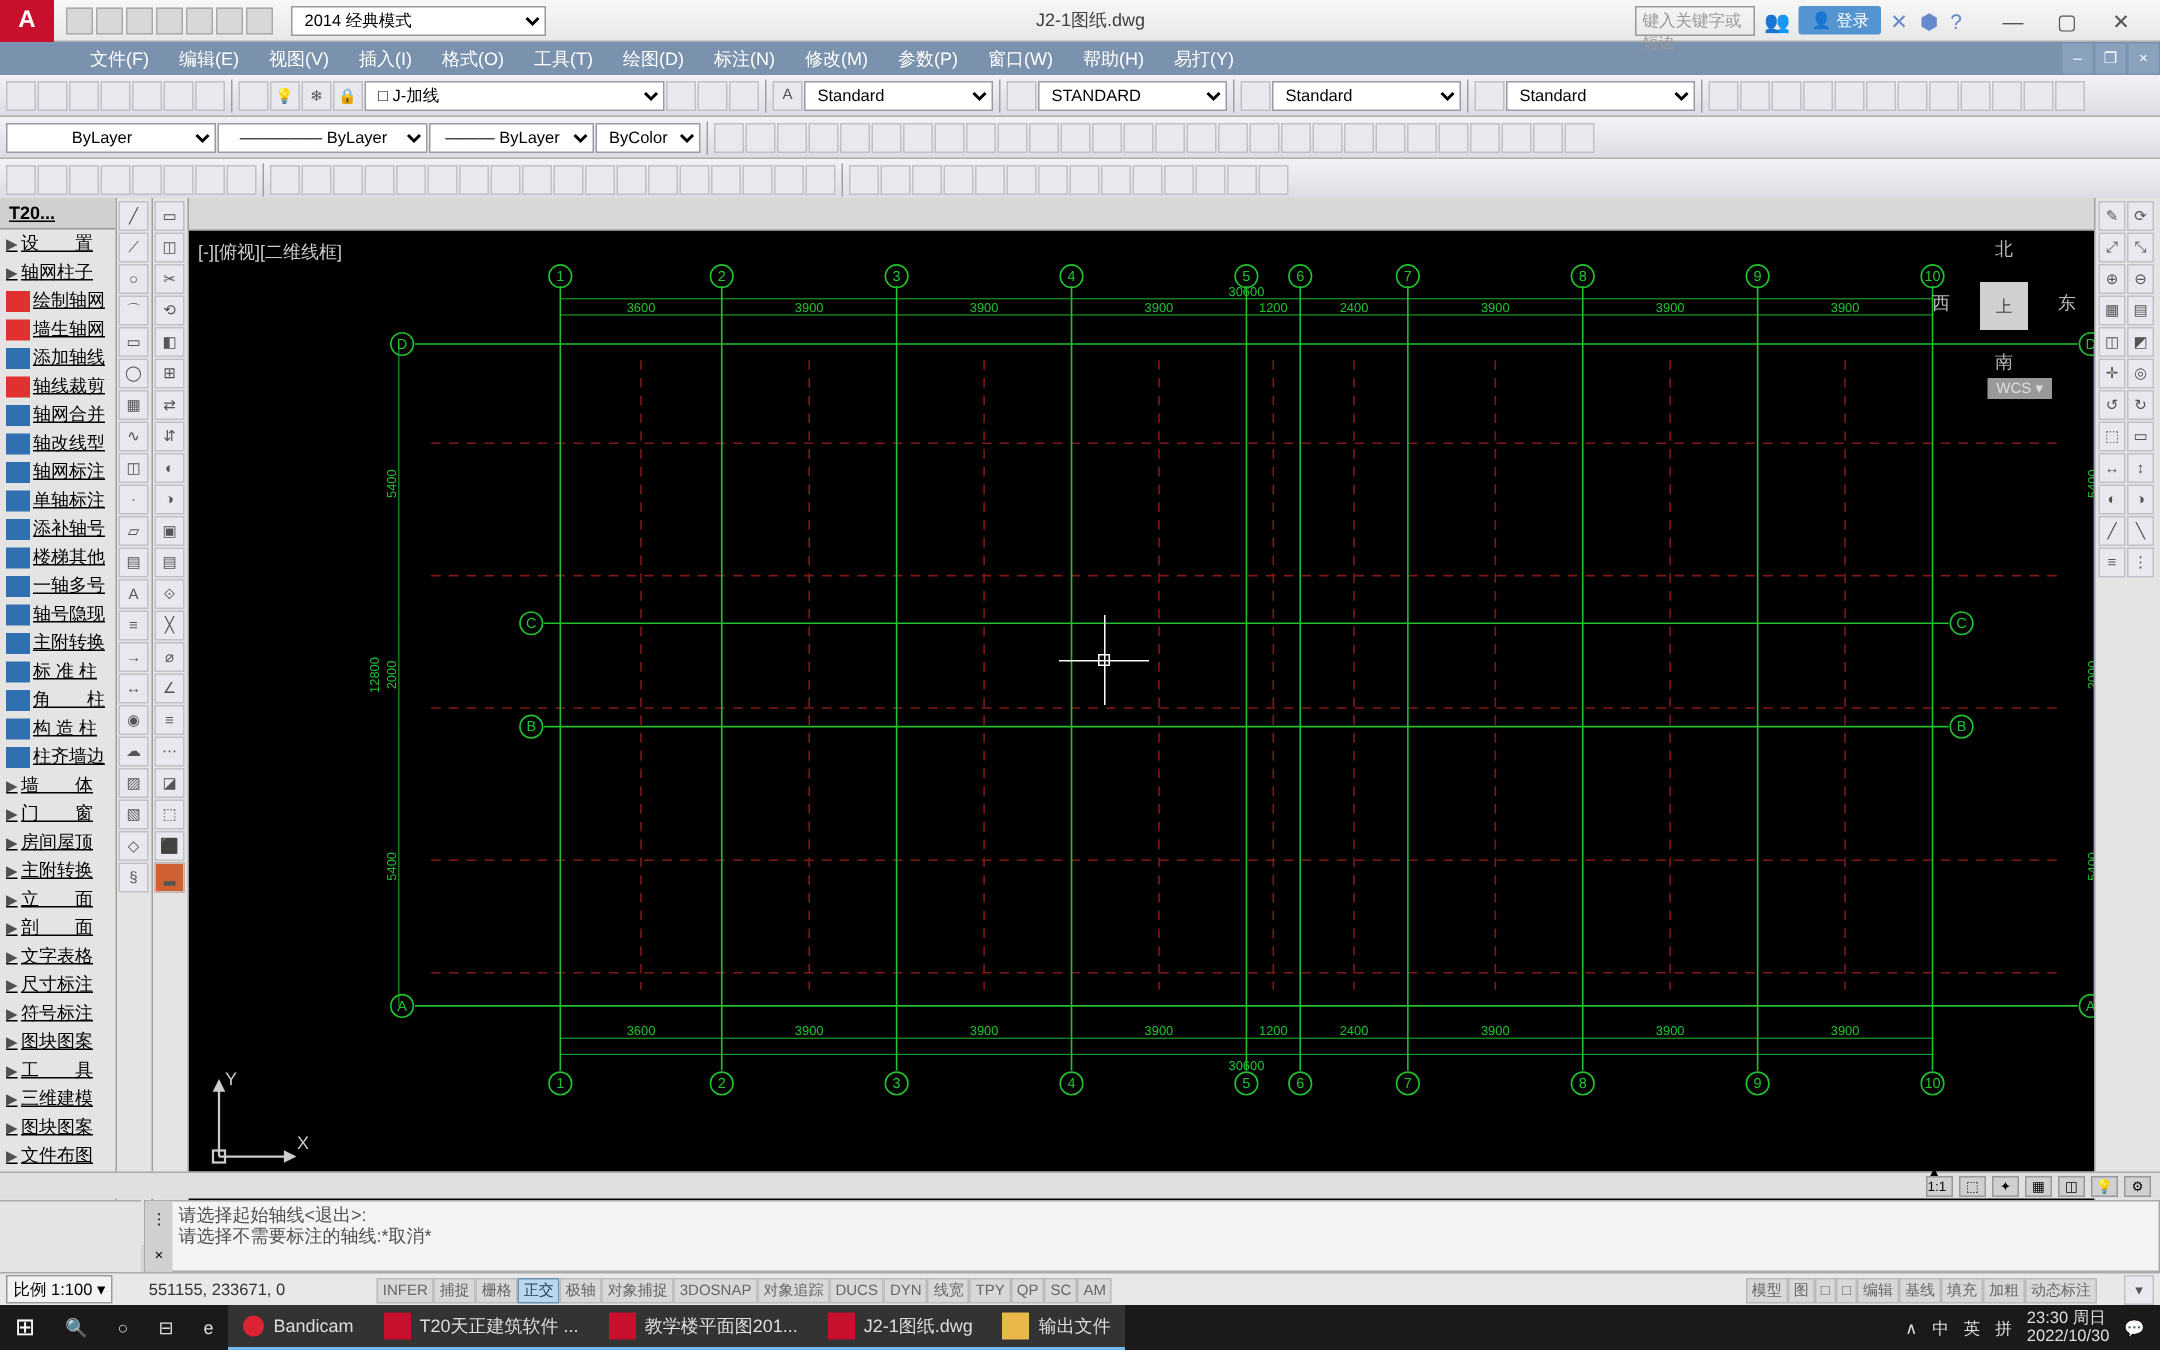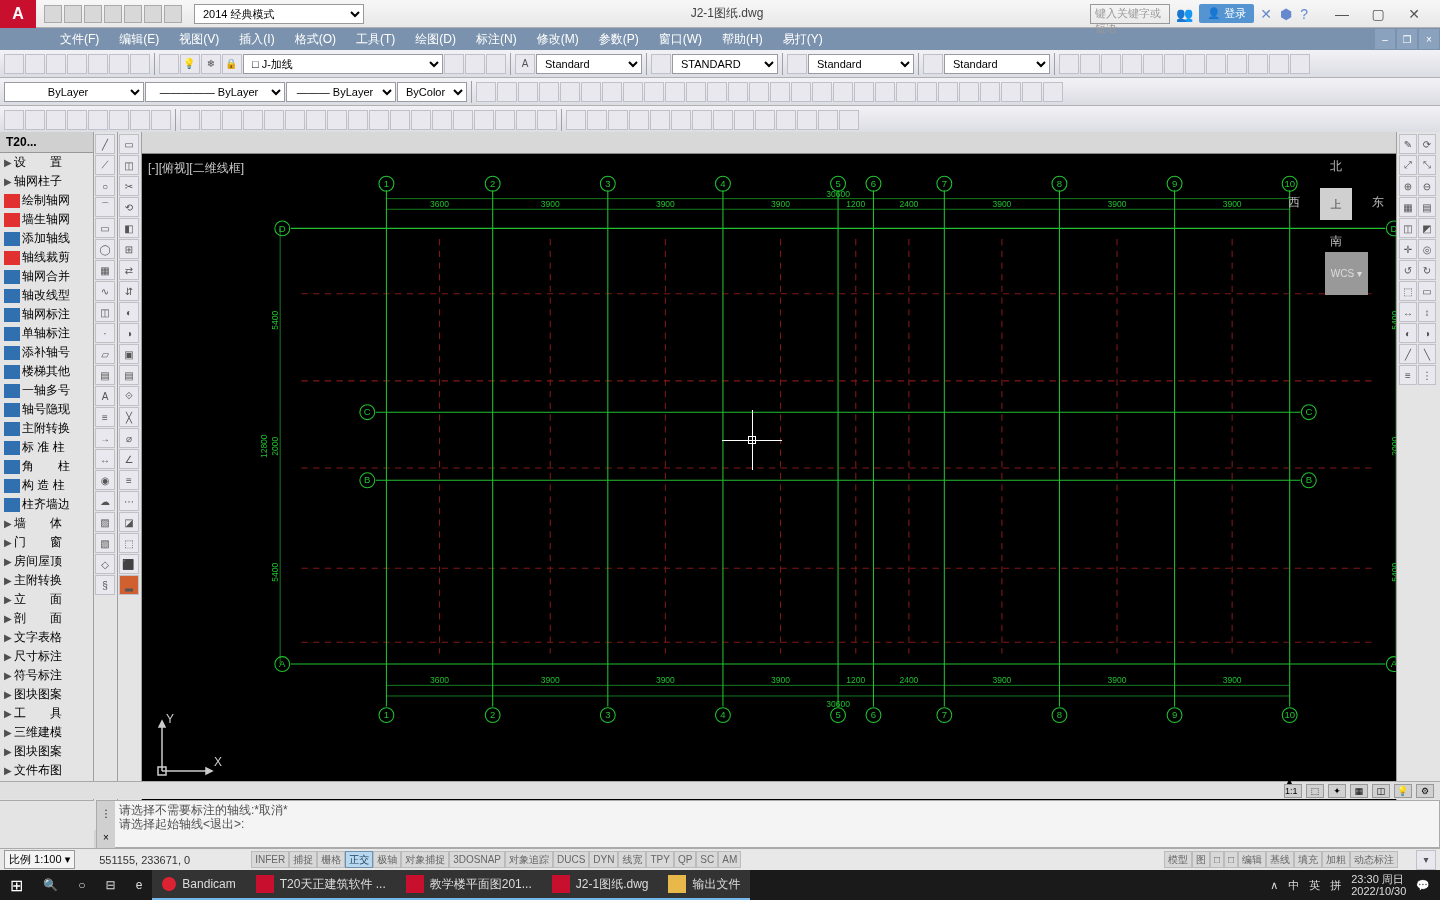--- a/index.html
+++ b/index.html
@@ -24,48 +24,48 @@
 .menu-bar span { color: #fff; font-size: 12px; padding: 3px 10px; cursor: default; }
 .doc-win-btns { margin-left: auto; display: flex; }
 .doc-win-btns span { width: 20px; height: 20px; background: #8aa2bd; color: #fff; display: flex; align-items: center; justify-content: center; margin: 1px; font-size: 10px; }
 
 
 .toolbar-row { height: 28px; background: linear-gradient(#f2f2f6,#dcdce4); border-bottom: 1px solid #b0b0b0; display: flex; align-items: center; padding: 0 4px; gap: 1px; }
 .tb-btn { width: 20px; height: 20px; background: #e8e8ee; border: 1px solid #c0c0c8; display: inline-flex; align-items: center; justify-content: center; font-size: 10px; color: #555; }
 .tb-sep { width: 1px; height: 22px; background: #a0a0a8; margin: 0 3px; }
 .tb-combo { height: 20px; border: 1px solid #9a9aa2; background: #fff; font-size: 11px; padding: 1px 4px; }
 .tb-layer { width: 200px; }
-.tb-style { width: 106px; }
+.tb-style { width: 126px; }
 .tb-linetype { width: 140px; text-align: center; }
 .tb-color { width: 70px; }
 
 
 .main-wrap { position: absolute; top: 132px; left: 0; right: 0; bottom: 70px; display: flex; }
-.left-panel { width: 94px; background: #e4e4e4; border-right: 1px solid #a0a0a0; overflow-y: hidden; }
+.left-panel { width: 78px; background: #e4e4e4; border-right: 1px solid #a0a0a0; overflow-y: hidden; text-decoration: underline; }
 .left-panel-title { background: #d0d0d0; padding: 3px 6px; font-size: 12px; font-weight: bold; border-bottom: 1px solid #999; }
 .lp-item { display: flex; align-items: center; padding: 1px 4px; font-size: 12px; white-space: nowrap; }
 .lp-icon { width: 16px; height: 14px; margin-right: 2px; display: inline-block; }
 .lp-icon.grid { background: #e03030; }
 .lp-icon.other { background: #3070b0; }
 .lp-arrow { width: 10px; color: #505050; font-size: 10px; }
 
 .vtoolbar { width: 24px; background: #e4e4e4; border-right: 1px solid #a0a0a0; display: flex; flex-direction: column; gap: 1px; padding: 2px 1px; }
 .vtoolbar .tb-btn { width: 20px; height: 20px; }
 .vtoolbar2 { width: 24px; background: #e4e4e4; border-right: 1px solid #a0a0a0; display: flex; flex-direction: column; gap: 1px; padding: 2px 1px; }
 
 .canvas-area { flex: 1; display: flex; flex-direction: column; background: #000; position: relative; }
 .doc-tabs { height: 22px; background: #d8d8d8; display: flex; border-bottom: 1px solid #888; }
 .doc-tab { padding: 3px 10px; font-size: 16px; background: #e8e8e8; border-right: 1px solid #aaa; color: #555; margin-top: 41px; }
 .doc-tab.active { background: #f8a0b0; color: #802030; }
 .viewport { flex: 1; position: relative; background: #000; }
 .viewport-label { position: absolute; top: 6px; left: 6px; color: #ccc; font-size: 12px; z-index: 5; }
 .viewcube { position: absolute; top: 10px; right: 20px; width: 80px; height: 80px; z-index: 6; }
 .viewcube .cube { width: 32px; height: 32px; background: #d0d0d0; position: absolute; top: 24px; left: 24px; display: flex; align-items: center; justify-content: center; font-size: 11px; color: #444; }
 .viewcube .dir { position: absolute; color: #bbb; font-size: 12px; }
-.wcs-badge { position: absolute; top: 98px; right: 28px; background: #999; color: #ddd; font-size: 10px; padding: 16px 6px; z-index: 6; }
+.wcs-badge { position: absolute; top: 98px; right: 28px; background: #999; color: #ddd; font-size: 10px; padding: 1px 6px; z-index: 6; }
 
 svg.drawing { position: absolute; inset: 0; }
 .ucs-icon { position: absolute; bottom: 28px; left: 10px; color: #ccc; }
 .crosshair { position: absolute; pointer-events: none; z-index: 4; }
 .crosshair .h, .crosshair .v { position: absolute; background: #fff; }
 .crosshair .h { width: 60px; height: 1px; top: 30px; left: 0; }
 .crosshair .v { width: 1px; height: 60px; top: 0; left: 30px; }
 .crosshair .box { position: absolute; width: 8px; height: 8px; border: 1px solid #fff; top: 26px; left: 26px; }
 
 .layout-tabs { height: 18px; background: #e0e0e0; display: flex; align-items: center; font-size: 11px; padding: 0 4px; }
@@ -738,22 +738,22 @@
 </div>
 
 <div class="side-scale"></div>
 
 <div class="cmd-area">
   <div class="cmd-close">
       <span>⋮</span>
       <span>×</span>
     </div>
   <div class="cmd-hist">
+    <div>请选择起始轴线&lt;退出&gt;:</div>
     <div>请选择不需要标注的轴线:*取消*</div>
-    <div>请选择起始轴线&lt;退出&gt;:</div>
   </div>
 </div>
 
 <div class="status-bar">
   <span class="status-combo">比例 1:100 ▾</span>
   <span class="status-coord">551155, 233671, 0</span>
   <span id="status-toggles"><span class="status-toggle">INFER</span><span class="status-toggle">捕捉</span><span class="status-toggle">栅格</span><span class="status-toggle on">正交</span><span class="status-toggle">极轴</span><span class="status-toggle">对象捕捉</span><span class="status-toggle">3DOSNAP</span><span class="status-toggle">对象追踪</span><span class="status-toggle">DUCS</span><span class="status-toggle">DYN</span><span class="status-toggle">线宽</span><span class="status-toggle">TPY</span><span class="status-toggle">QP</span><span class="status-toggle">SC</span><span class="status-toggle">AM</span></span>
   <span class="status-spacer"></span>
   <span id="status-right"><span class="status-toggle">模型</span><span class="status-toggle">图</span><span class="status-toggle">□</span><span class="status-toggle">□</span><span class="status-toggle">编辑</span><span class="status-toggle">基线</span><span class="status-toggle">填充</span><span class="status-toggle">加粗</span><span class="status-toggle">动态标注</span></span>
   <span class="tb-btn">▾</span>

